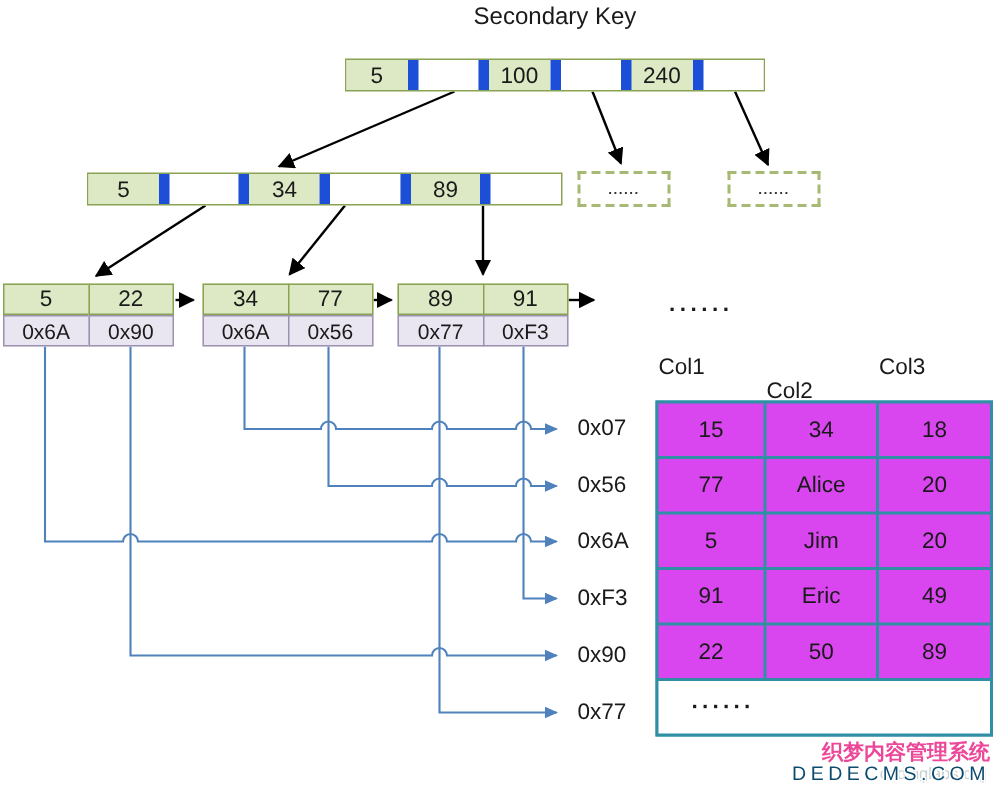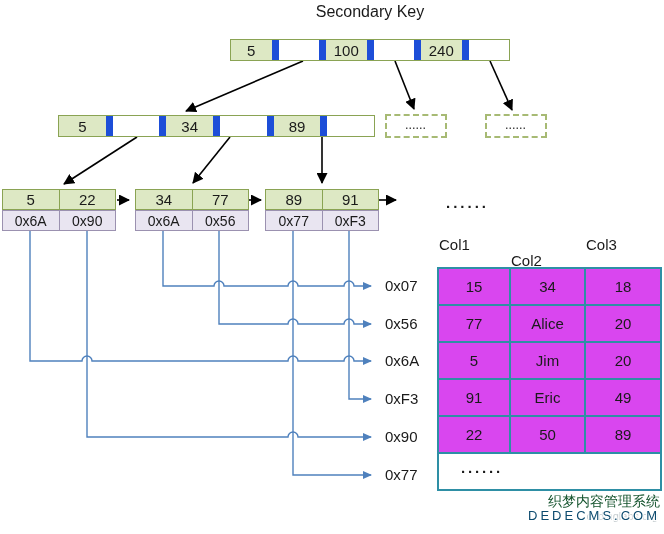--- a/index.html
+++ b/index.html
@@ -29,21 +29,21 @@
   
   .thead{font-size:15px;z-index:2;}
   .rtable{display:grid;grid-template-columns:70px 73px 74px;grid-auto-rows:35px;gap:2px;
           background:#2e8fa5;border:2px solid #2e8fa5;z-index:2;}
   .rtable .td{background:#d946ef;display:flex;align-items:center;justify-content:center;font-size:15px;}
   .rtable .dots{grid-column:1/4;background:#ffffff;justify-content:flex-start;
                 padding-left:22px;font-weight:bold;letter-spacing:2px;}
   
   .wm{right:2px;top:493px;width:210px;height:40px;z-index:5;}
   .wm .l3{position:absolute;right:4px;top:17px;font-size:11px;color:#c6cdd0;}
-  .wm .l1{position:absolute;right:2px;top:0;font-size:14px;font-weight:normal;color:#14532d;
+  .wm .l1{position:absolute;right:2px;top:0;font-size:14px;font-weight:bold;color:#ec4899;
           text-shadow:-1px -1px 0 #fff,1px -1px 0 #fff,-1px 1px 0 #fff,1px 1px 0 #fff;}
   .wm .l2{position:absolute;right:2px;top:15px;font-size:13px;font-weight:normal;letter-spacing:3px;color:#0c4a6e;
           text-shadow:-1px -1px 0 #fff,1px -1px 0 #fff,-1px 1px 0 #fff,1px 1px 0 #fff;}
 </style>
 </head>
 <body>
 
 <div id="canvas">
 
   <svg id="wires" width="664" height="534">

